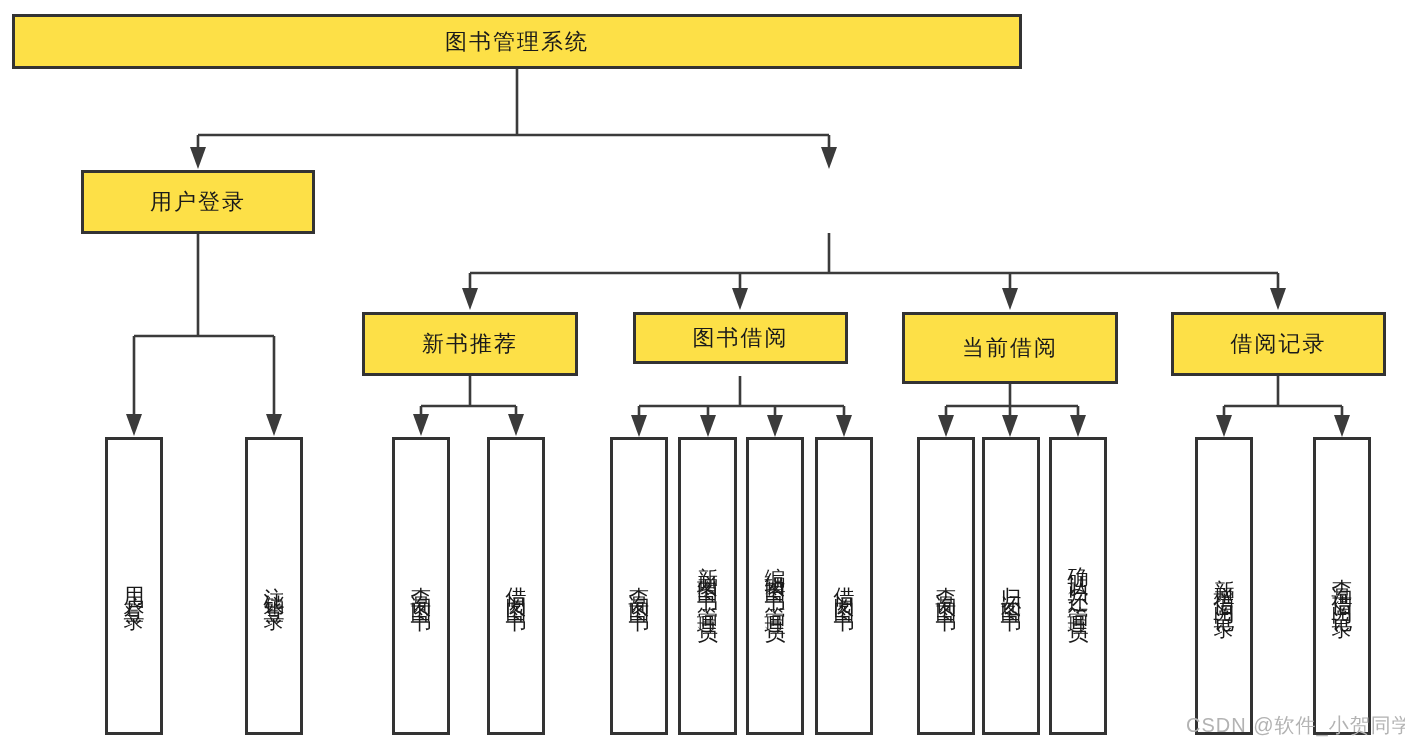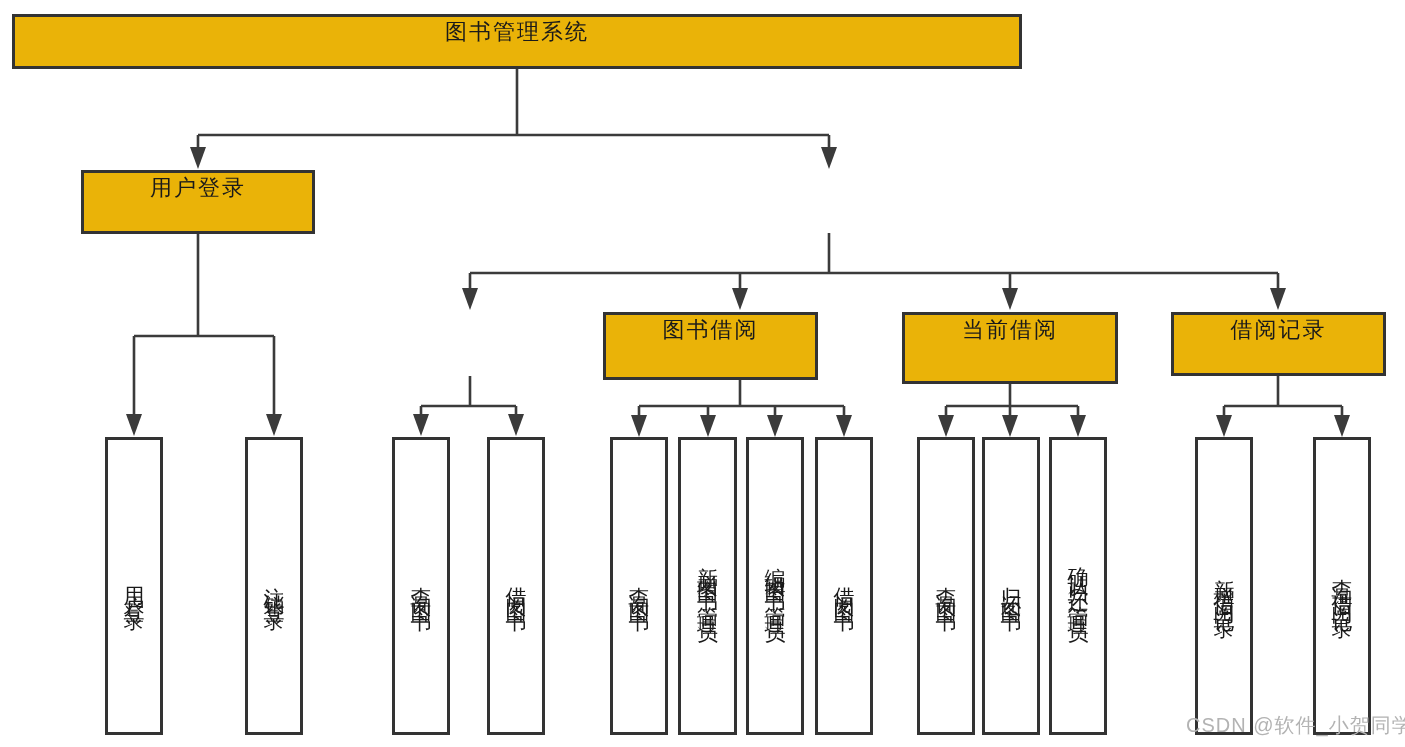--- a/index.html
+++ b/index.html
@@ -2,22 +2,22 @@
 <html><head>
 <meta charset="utf-8">
 <style>
   html,body{margin:0;padding:0;background:#ffffff;}
   .stage{
     position:relative;width:1405px;height:747px;background:#ffffff;overflow:hidden;
     font-family:"Liberation Sans","DejaVu Sans",sans-serif;color:#1a1a1a;
   }
   svg.wires{position:absolute;left:0;top:0;width:1405px;height:747px;}
   .hbox{
-    position:absolute;box-sizing:border-box;background:#eab308;
-    border:3px solid #333333;display:flex;align-items:flex-start;justify-content:center;
+    position:absolute;box-sizing:border-box;background:#fde047;
+    border:3px solid #333333;display:flex;align-items:center;justify-content:center;
     font-size:22px;letter-spacing:2px;z-index:2;white-space:nowrap;
   }
   .vbox{
     position:absolute;box-sizing:border-box;background:#ffffff;
     border:3px solid #333333;display:flex;align-items:center;justify-content:center;
     font-size:21px;z-index:2;top:437px;width:58px;height:298px;
   }
   .vbox span{
     writing-mode:vertical-rl;text-orientation:mixed;
     letter-spacing:8px;line-height:1.05;white-space:nowrap;
@@ -66,21 +66,24 @@
   </svg>
 
   <div class="hbox" style="left:12px;top:14px;width:1010px;height:55px">
     <span>图书管理系统</span>
   </div>
 
   <div class="hbox" style="left:81px;top:170px;width:234px;height:64px">
     <span>用户登录</span>
   </div>
 
-  <div class="hbox" style="left:603px;top:312px;width:215px;height:68px">
+  <div class="hbox" style="left:362px;top:312px;width:216px;height:64px">
+    <span>新书推荐</span>
+  </div>
+  <div class="hbox" style="left:633px;top:312px;width:215px;height:52px">
     <span>图书借阅</span>
   </div>
   <div class="hbox" style="left:902px;top:312px;width:216px;height:72px">
     <span>当前借阅</span>
   </div>
   <div class="hbox" style="left:1171px;top:312px;width:215px;height:64px">
     <span>借阅记录</span>
   </div>
 
   <div class="vbox" style="left:105px">

